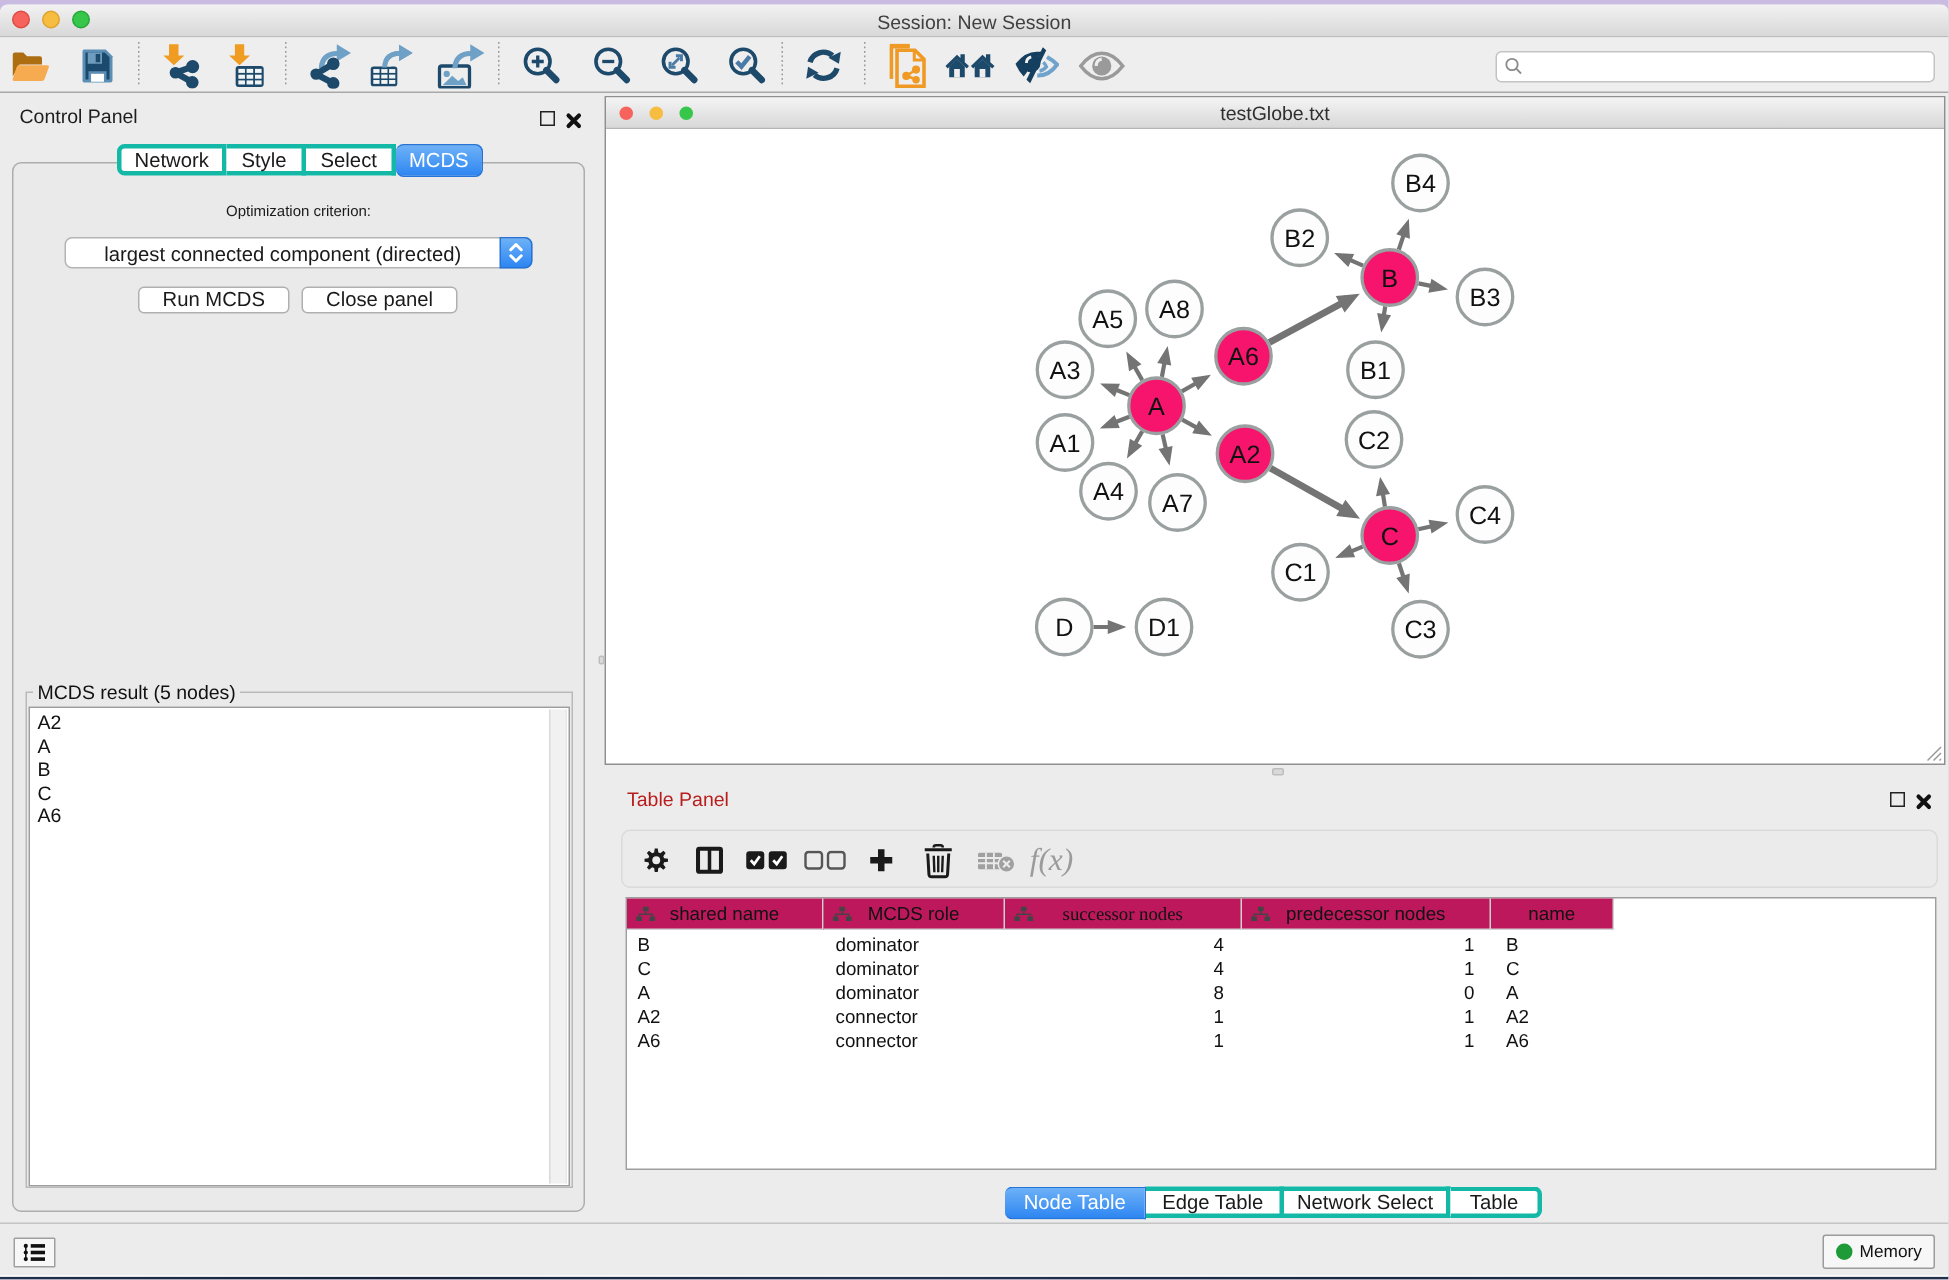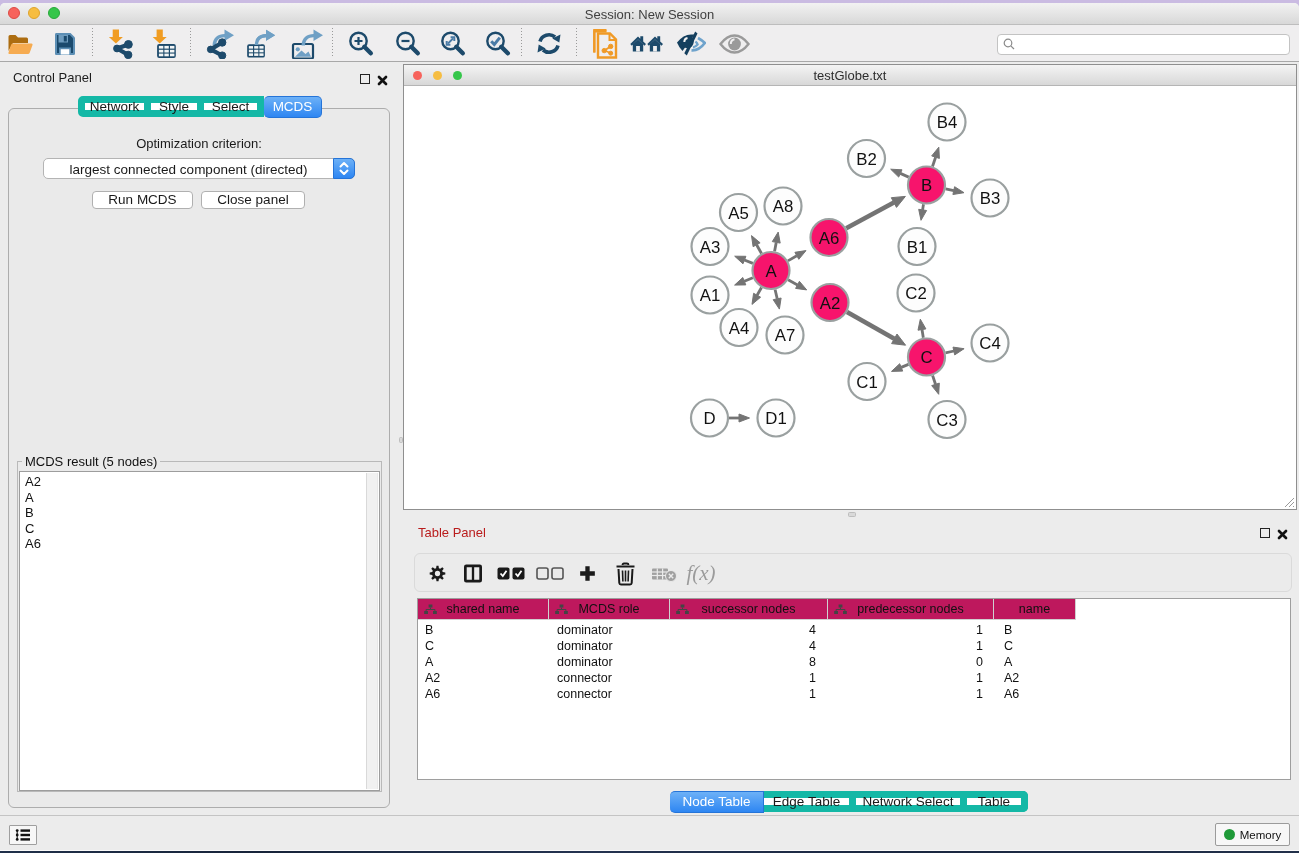--- a/index.html
+++ b/index.html
@@ -29,31 +29,31 @@
   align-items:center; justify-content:center; }
 #search { position:absolute; left:997px; top:9px; width:293px; height:21px;
   background:#fff; border:1px solid #c3c3c3; border-radius:4px; }
 
 #main { position:absolute; left:0; top:59px; width:100%; height:753px; background:#ececec; }
 
 #cp-title { position:absolute; left:13px; top:8px; font-size:13px; color:#1d1d1d; }
 #cp-box { position:absolute; left:8px; top:46px; width:382px; height:700px;
   border:1px solid #adadad; border-radius:6px; background:#eaeaea; }
 .tabs { position:absolute; top:34px; left:78px; height:21px; display:flex; z-index:5; }
-.tab { font-size:13.5px; color:#1a1a1a; background:#fff; border:7px solid #14b8a6;
+.tab { font-size:13.5px; color:#1a1a1a; background:#fff; border:3px solid #14b8a6;
   display:flex; align-items:center; justify-content:center; height:21px; }
 .tab.first { border-radius:5px 0 0 5px; }
 .tab.mid { border-left:none; }
 .tab.sel { background:linear-gradient(#6db1f7,#2e86f2); color:#fff;
   border:1px solid #2574d8; border-radius:5px; height:22px; margin-top:-0.5px; border-left:none; }
 .floatbtn { position:absolute; width:10px; height:10px; border:1.6px solid #222; }
 .closex { position:absolute; font-weight:bold; color:#111; font-size:14px; }
 
 #optlabel { position:absolute; left:0; width:398px; text-align:center; top:74px;
-  font-size:13px; color:#1a1a1a; }
+  font-size:10px; color:#1a1a1a; }
 #combo { position:absolute; left:43px; top:96px; width:312px; height:21px;
   background:#fff; border:1px solid #b4b4b4; border-radius:5px; }
 #combo .txt { position:absolute; left:0; right:21px; text-align:center; top:2.5px; font-size:13.5px; color:#1a1a1a; }
 #combo .spin { position:absolute; right:-1px; top:-1px; width:22px; height:21px;
   background:linear-gradient(#6db1f7,#2e86f2); border-radius:0 5px 5px 0; border:1px solid #2574d8; }
 .btn { position:absolute; height:18px; background:#fff; border:1px solid #b0b0b0;
   border-radius:4px; font-size:13.5px; color:#1a1a1a; text-align:center; }
 
 #mcdsfs { position:absolute; left:17px; top:392px; width:365px; height:338px; }
 #mcdsfs .bord { position:absolute; inset:7px 0 0 0; border:1px solid #b9b9b9; }
@@ -509,21 +509,21 @@
             <path d="M6.5,3.5 L6.5,5.5 M2.1,7 L2.1,5.5 L10.9,5.5 L10.9,7" stroke="#444" fill="none" stroke-width="1"></path>
           </svg>shared name</div>
 <div class="hdr" style="left:131px; width:121px;"><svg width="13" height="11" viewBox="0 0 13 11" style="position:absolute;left:6px;top:5px;">
             <g fill="#444">
               <rect x="4.6" y="0.5" width="3.8" height="3"></rect>
               <rect x="0.2" y="7" width="3.8" height="3"></rect>
               <rect x="9" y="7" width="3.8" height="3"></rect>
             </g>
             <path d="M6.5,3.5 L6.5,5.5 M2.1,7 L2.1,5.5 L10.9,5.5 L10.9,7" stroke="#444" fill="none" stroke-width="1"></path>
           </svg>MCDS role</div>
-<div class="hdr" style="left:252px; width:158px;"><svg width="13" height="11" viewBox="0 0 13 11" style="position:absolute;left:6px;top:5px;">
+<div class="hdr" style="left:252px; width:158px;font-family:Liberation Serif, serif;"><svg width="13" height="11" viewBox="0 0 13 11" style="position:absolute;left:6px;top:5px;">
             <g fill="#444">
               <rect x="4.6" y="0.5" width="3.8" height="3"></rect>
               <rect x="0.2" y="7" width="3.8" height="3"></rect>
               <rect x="9" y="7" width="3.8" height="3"></rect>
             </g>
             <path d="M6.5,3.5 L6.5,5.5 M2.1,7 L2.1,5.5 L10.9,5.5 L10.9,7" stroke="#444" fill="none" stroke-width="1"></path>
           </svg>successor nodes</div>
 <div class="hdr" style="left:410px; width:166px;"><svg width="13" height="11" viewBox="0 0 13 11" style="position:absolute;left:6px;top:5px;">
             <g fill="#444">
               <rect x="4.6" y="0.5" width="3.8" height="3"></rect>

